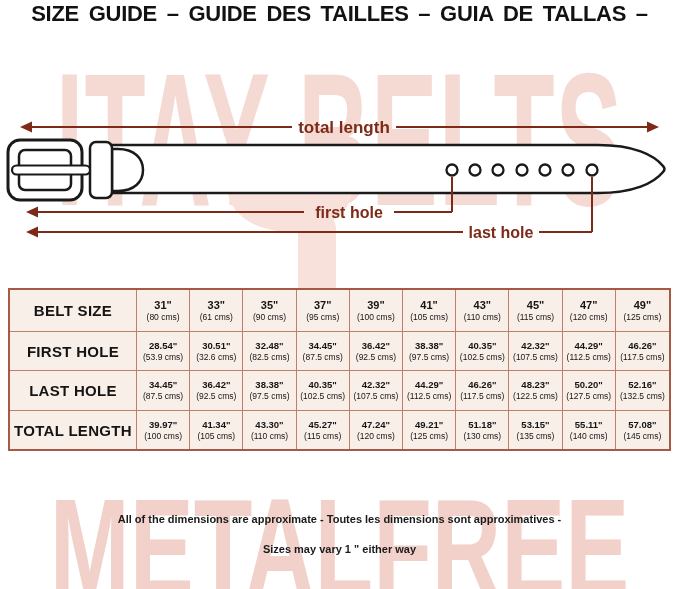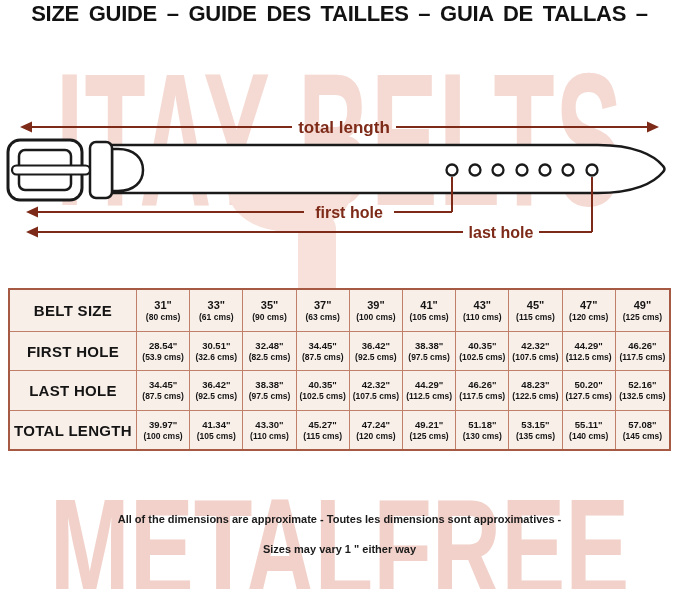--- a/index.html
+++ b/index.html
@@ -62,21 +62,21 @@
     display: flex; flex-direction: column;
     align-items: center; justify-content: center;
     text-align: center; color: #141414;
     overflow: hidden; white-space: nowrap;
   }
   .cell.last-col { border-right: none; }
   .cell.last-row { border-bottom: none; }
   .row-label { font-size: 15px; font-weight: bold; letter-spacing: 0.3px; text-align: right; }
   .sz  { font-size: 11px; font-weight: bold; line-height: 13px; }
   .inv { font-size: 9.5px; font-weight: bold; line-height: 12px; }
-  .cmv { font-size: 8.5px; font-weight: bold; line-height: 11px; }
+  .cmv { font-size: 8.5px; font-weight: normal; line-height: 11px; }
 
   
   .footer {
     position: absolute; top: 511px; width: 679px; z-index: 1;
     text-align: center; color: #1a1a1a;
     font-size: 11px; font-weight: bold; line-height: 17px;
   }
   .footer .variance { margin-top: 13px; }
 </style>
 </head>
@@ -147,21 +147,21 @@
     <div class="cell head">
       <div class="sz">33"</div>
       <div class="cmv">(61 cms)</div>
     </div>
     <div class="cell head">
       <div class="sz">35"</div>
       <div class="cmv">(90 cms)</div>
     </div>
     <div class="cell head">
       <div class="sz">37"</div>
-      <div class="cmv">(63 cms)</div>
+      <div class="cmv">(95 cms)</div>
     </div>
     <div class="cell head">
       <div class="sz">39"</div>
       <div class="cmv">(100 cms)</div>
     </div>
     <div class="cell head">
       <div class="sz">41"</div>
       <div class="cmv">(105 cms)</div>
     </div>
     <div class="cell head">

